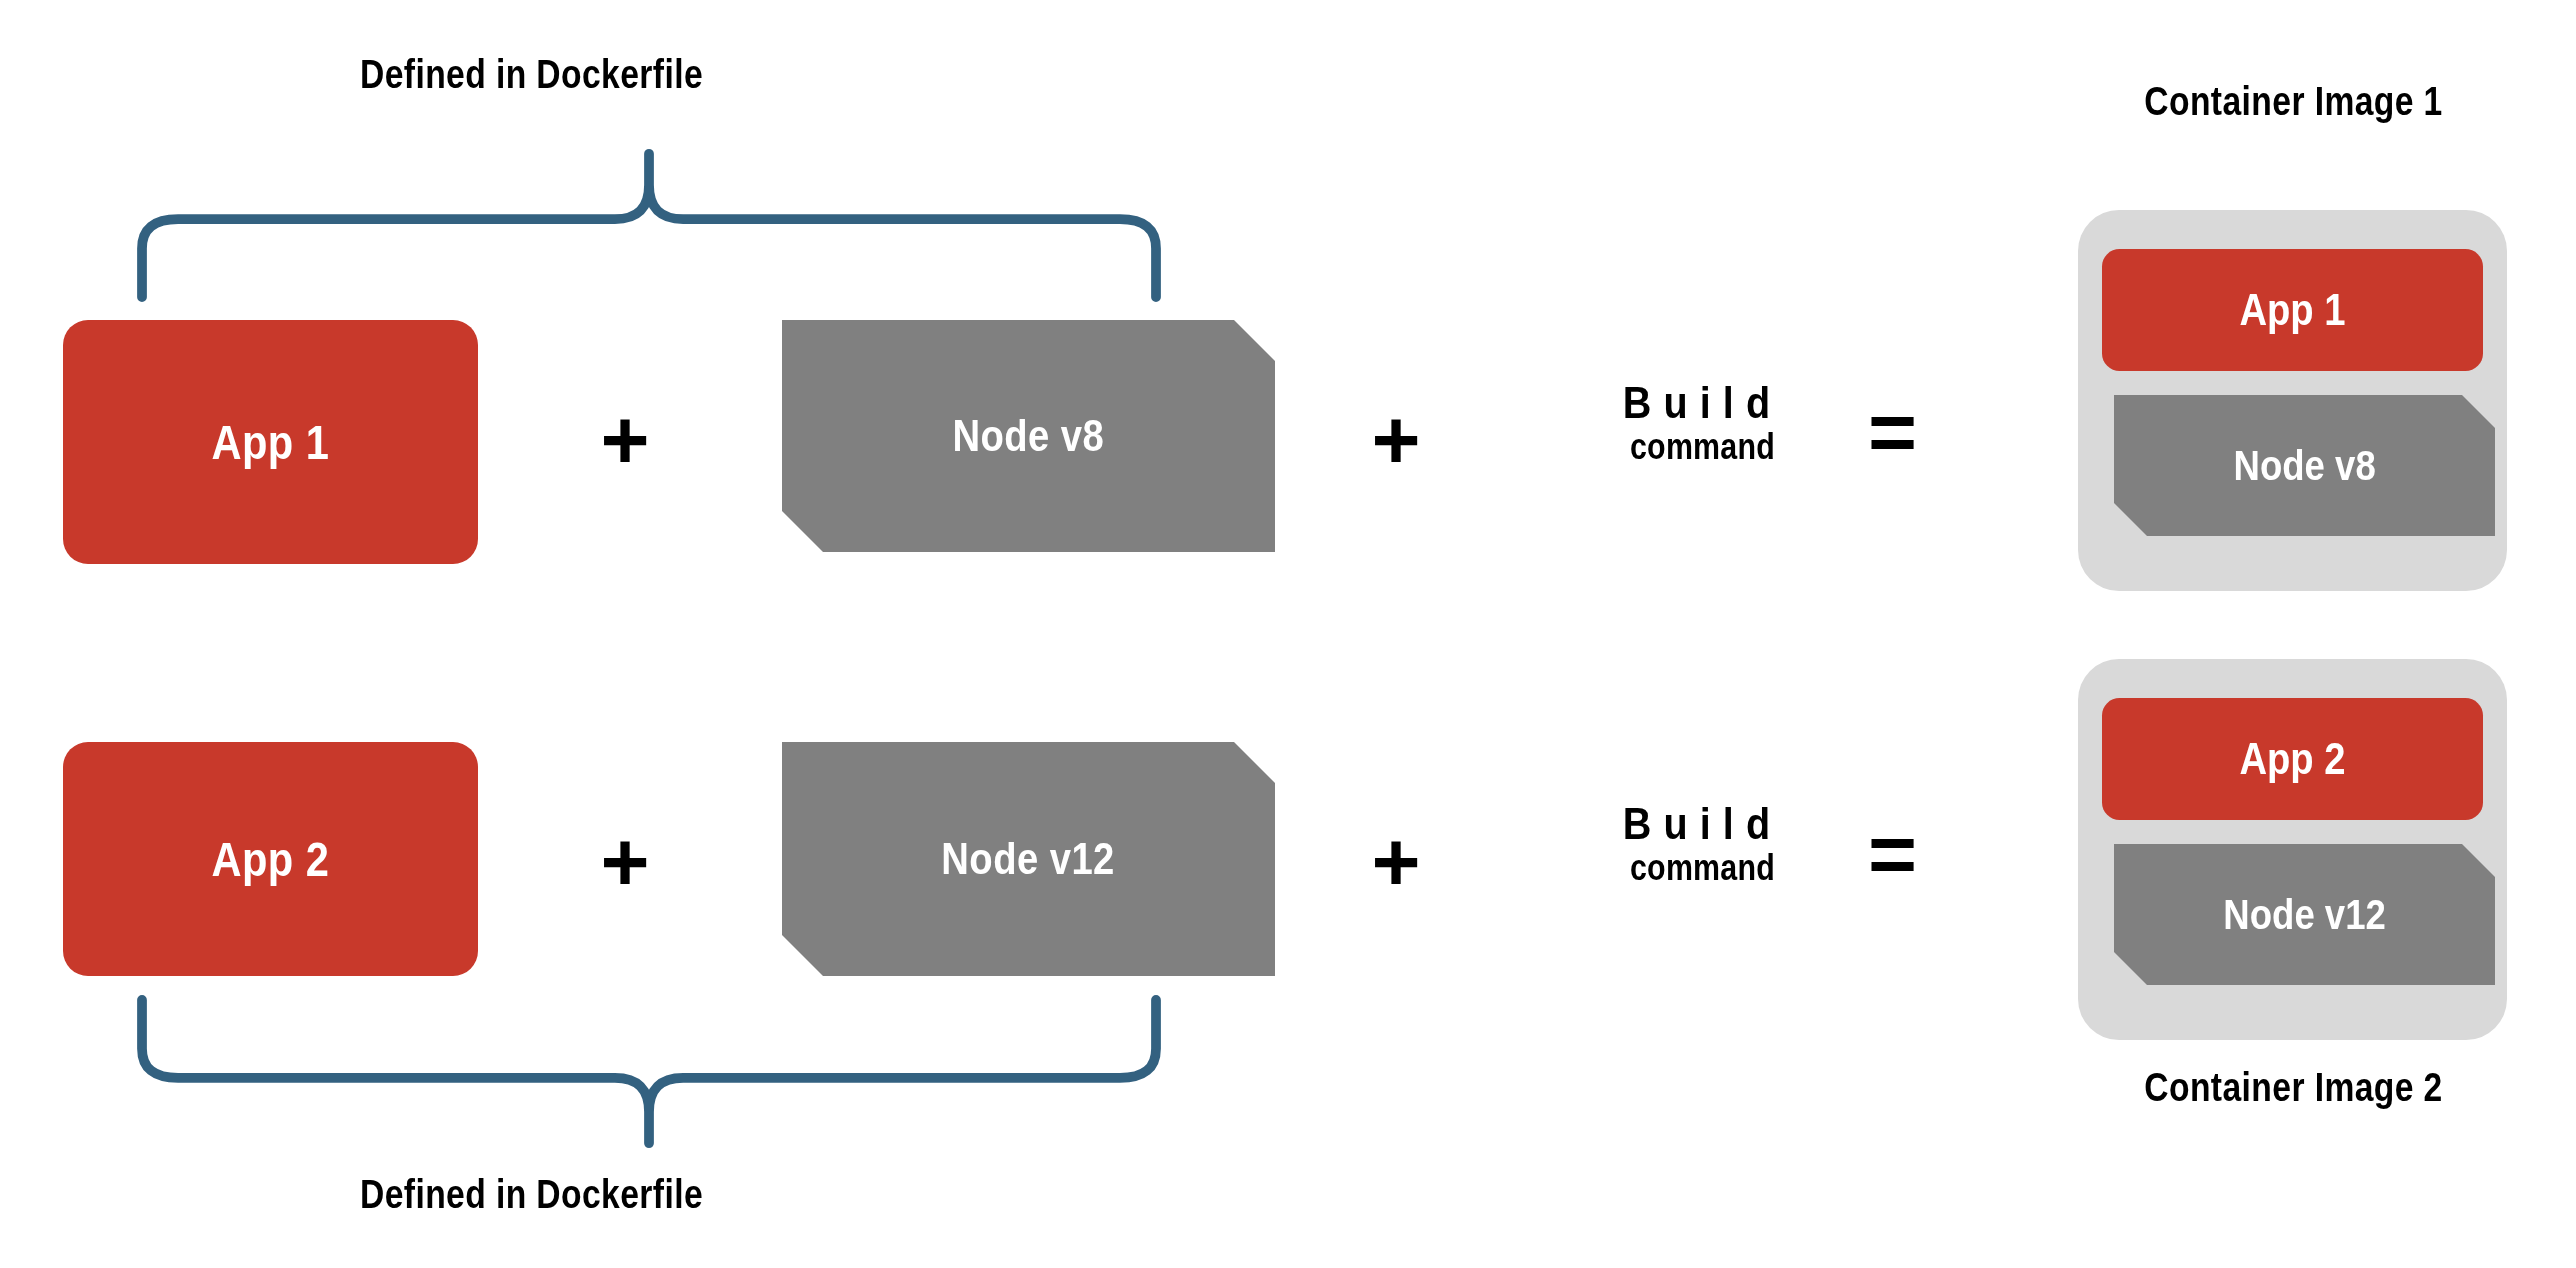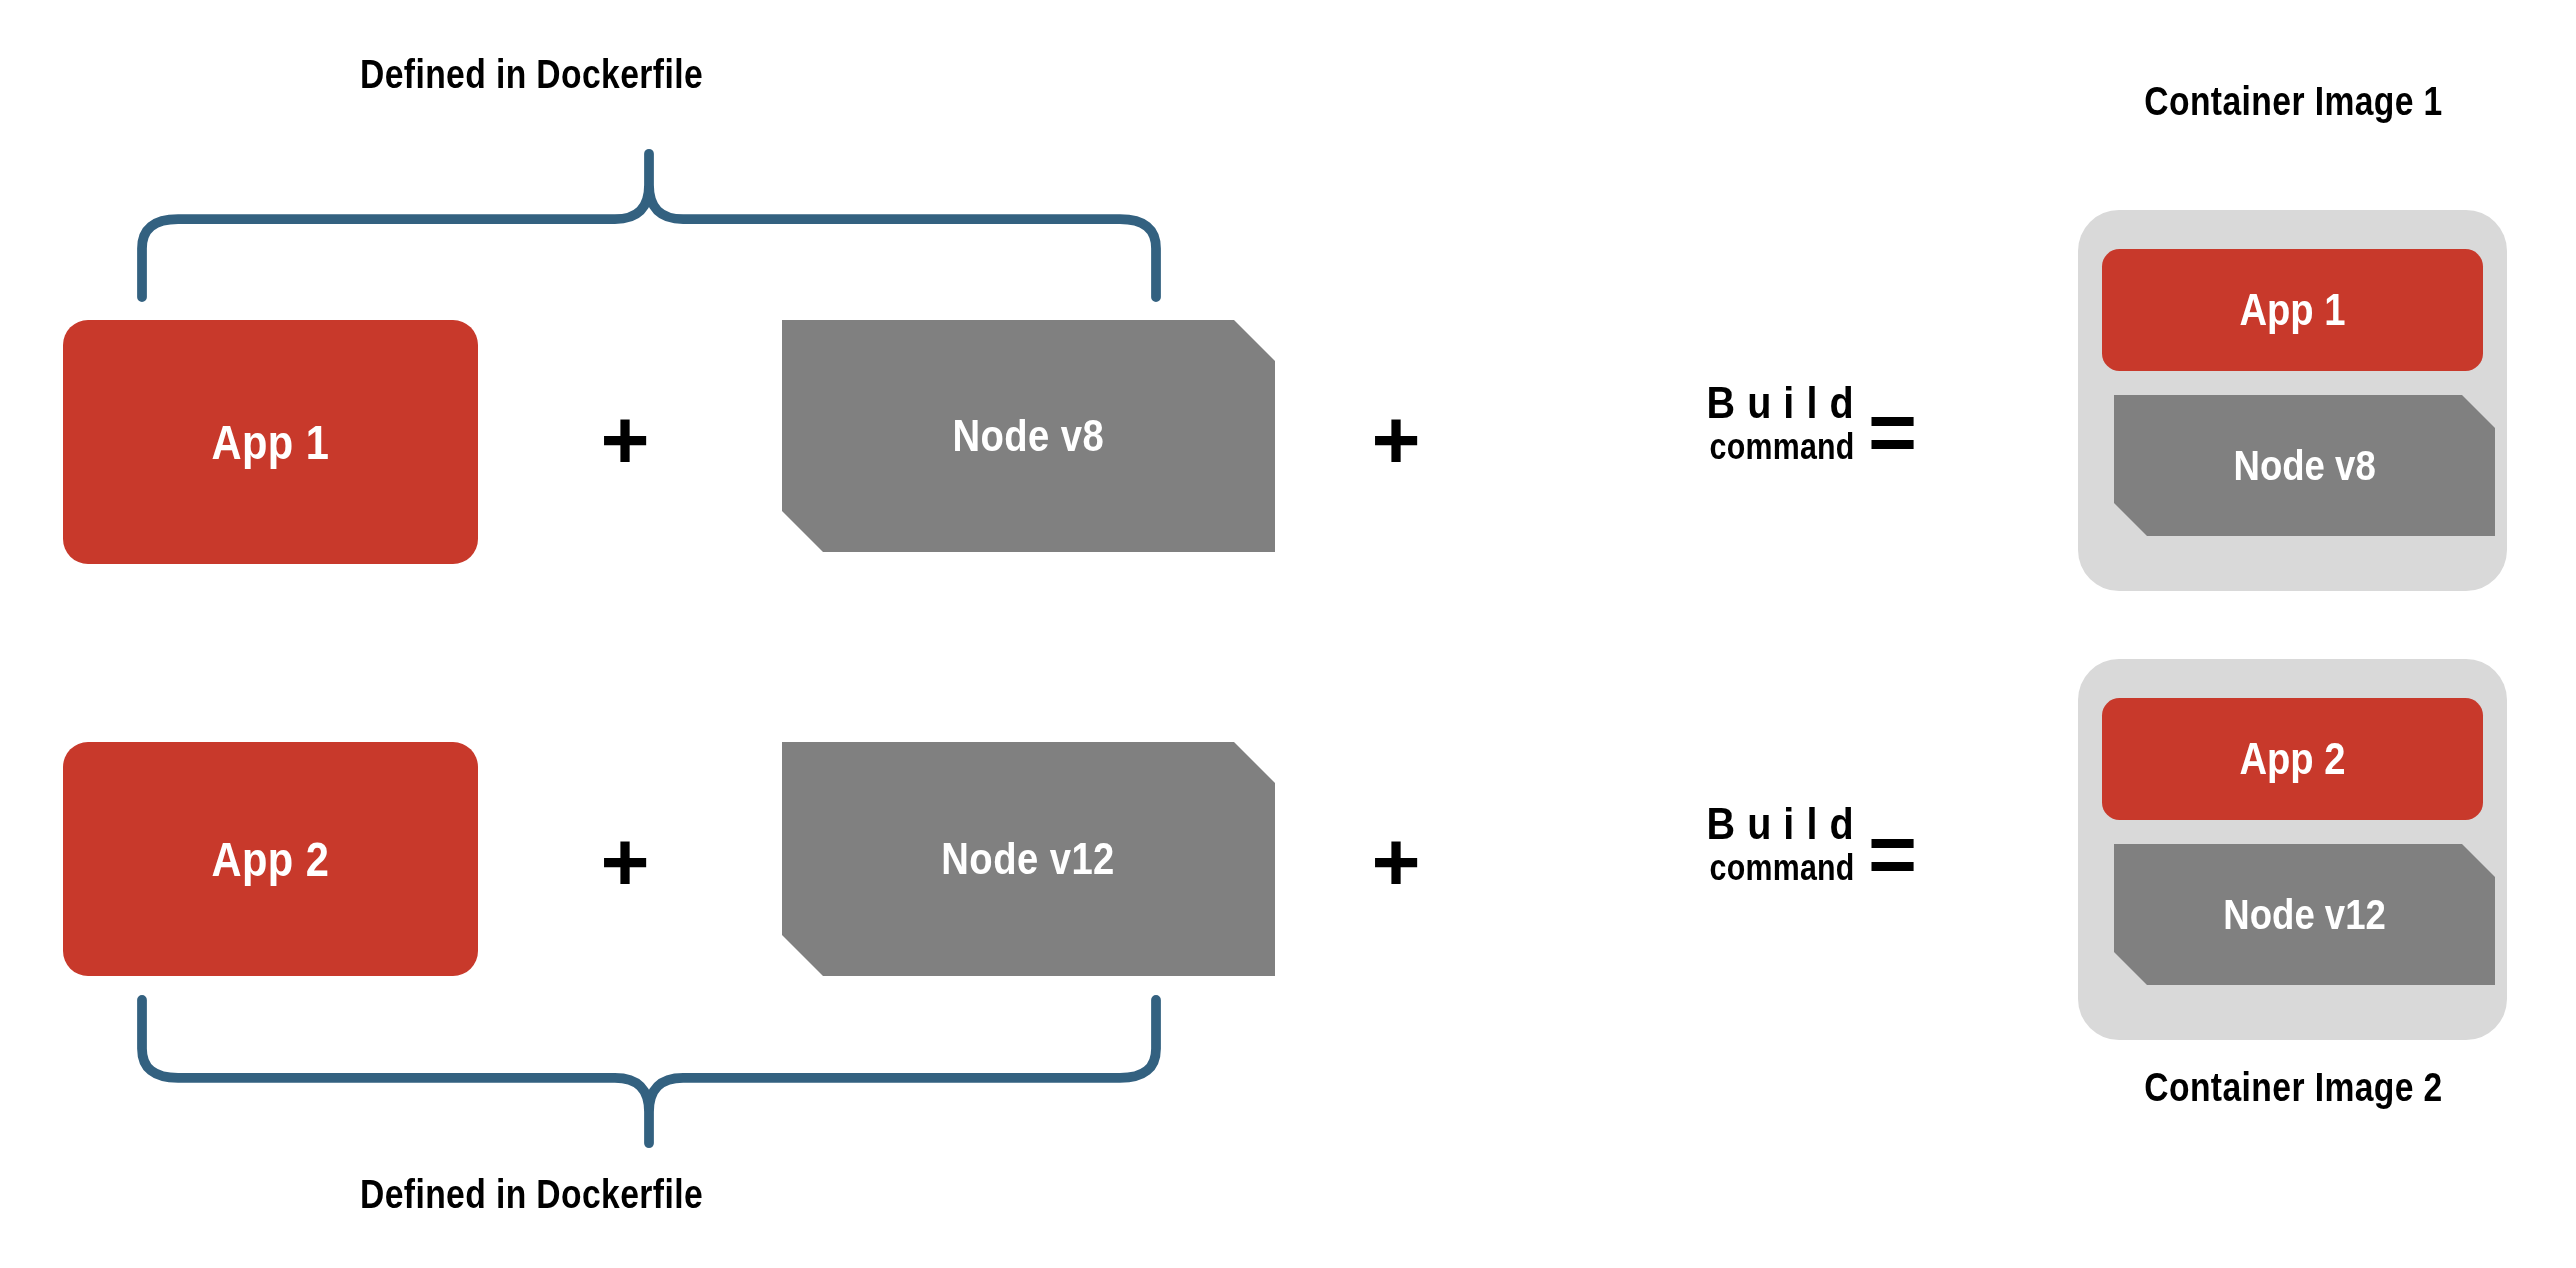--- a/index.html
+++ b/index.html
@@ -81,21 +81,21 @@
     font-weight: bold;
     color: #000000;
     line-height: 1;
     text-align: center;
     white-space: nowrap;
   }
   .op-plus { font-size: 84px; }
   .op-equals { font-size: 84px; }
 
   
-  .build-group { text-align: right; }
+  .build-group { text-align: center; }
   .build-main {
     font-family: "Liberation Sans", sans-serif;
     font-weight: bold;
     font-size: 45px;
     letter-spacing: 13.7px;
     color: #000000;
     transform: scaleX(0.88);
     white-space: nowrap;
     line-height: 1.05;
   }

